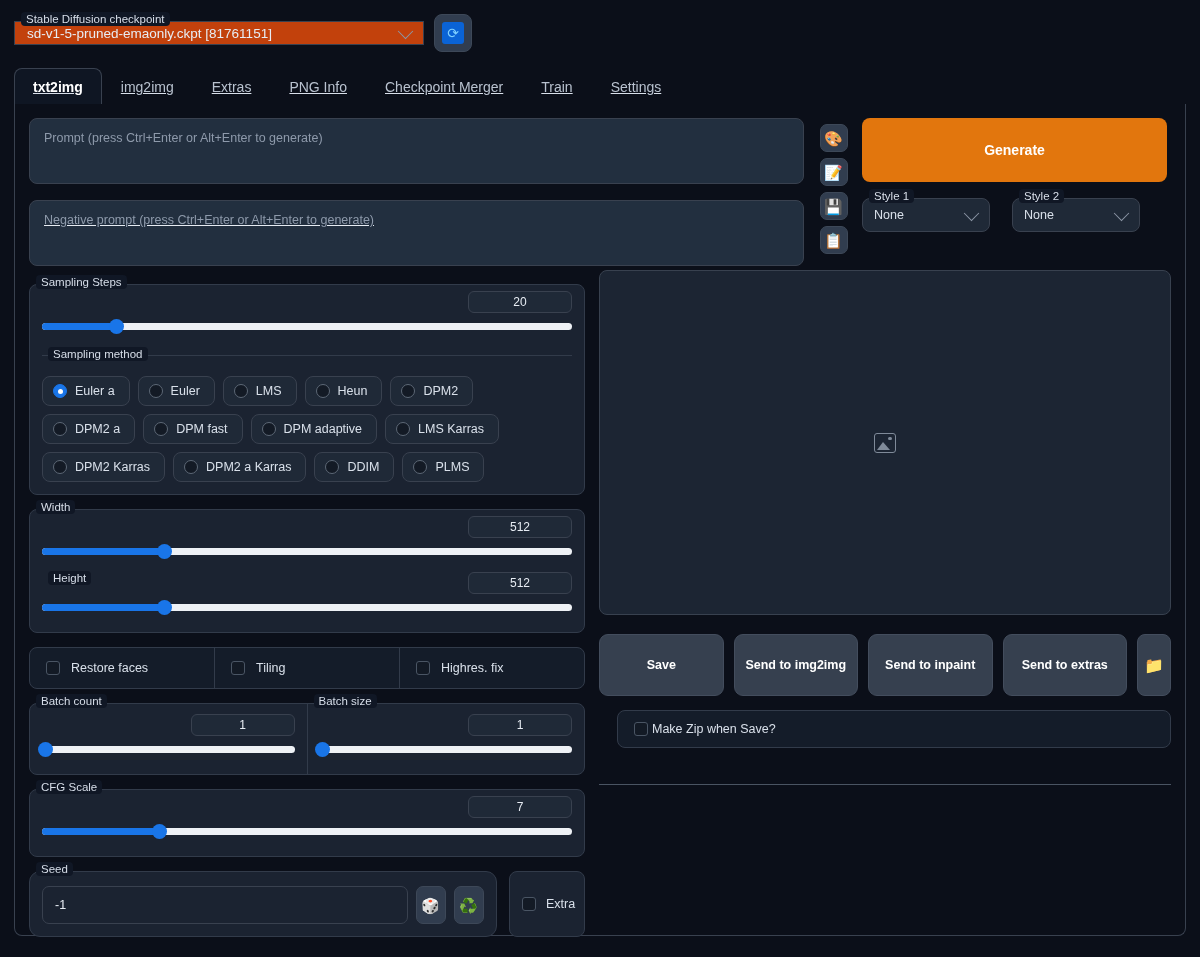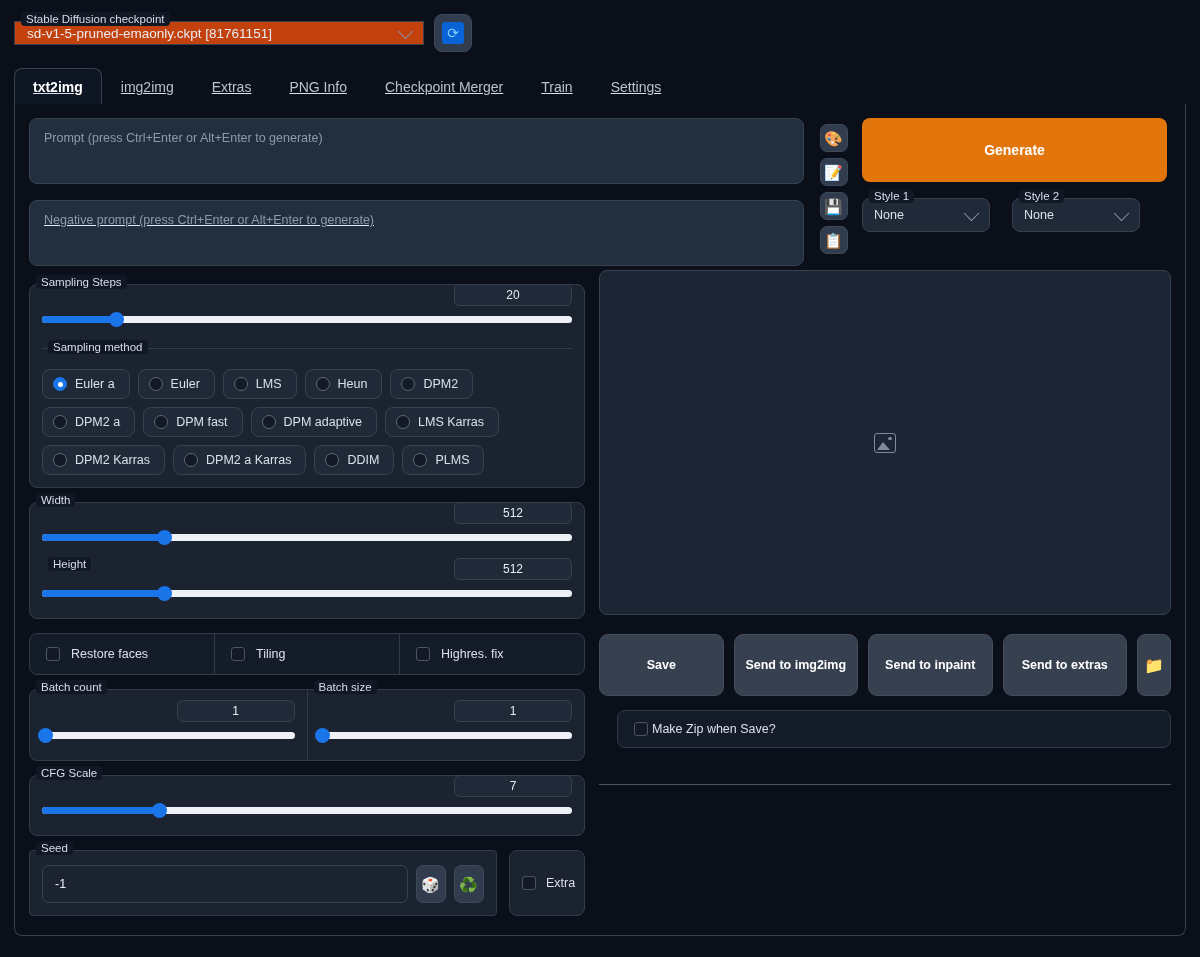--- a/index.html
+++ b/index.html
@@ -88,26 +88,26 @@
   .styles { display: flex; gap: 22px; margin-top: 16px; text-align: right; }
   .style-box {
     position: relative; width: 128px; height: 34px;
     background: #1f2937; border: 1px solid #39414f; border-radius: 8px; cursor: pointer;
   }
   .style-val { position: absolute; left: 11px; top: 50%; transform: translateY(-50%); font-size: 12.5px; }
 
   
   .panel {
     position: relative; background: #1b2331; border: 1px solid #323b4a;
-    border-radius: 8px; margin-top: 14px; padding: 5px 12px 12px;
+    border-radius: 8px; margin-top: 14px; padding: 12px 12px 12px;
   }
 
   .sl-row { position: relative; height: 42px; }
   .sl-box {
-    position: absolute; right: 0; top: -6px; width: 118px; height: 22px;
+    position: absolute; right: 0; top: -6px; width: 104px; height: 22px;
     background: #1f2937; border: 1px solid #39414f; border-radius: 6px;
     font-size: 12px; color: #e7ecf3; display: flex; align-items: center; justify-content: center;
   }
   .track {
     position: absolute; left: 0; right: 0; top: 26px; height: 7px;
     background: #eef1f5; border-radius: 5px;
   }
   .fill { position: absolute; left: 0; top: 0; height: 7px; background: #1975e8; border-radius: 5px; }
   .thumb {
     position: absolute; top: -4px; width: 15px; height: 15px; background: #1975e8;
@@ -142,21 +142,21 @@
   }
 
   .two-col { display: flex; margin-top: 14px; background: #1b2331; border: 1px solid #323b4a; border-radius: 8px; }
   .half { flex: 1; position: relative; padding: 16px 12px 12px; }
   .half + .half { border-left: 1px solid #323b4a; }
 
   
   .seed-wrap { display: flex; gap: 12px; margin-top: 14px; }
   .seed-panel {
     position: relative; flex: 1; background: #1b2331; border: 1px solid #323b4a;
-    border-radius: 4px; padding: 14px 12px 12px; display: flex; gap: 8px; align-items: center;
+    border-radius: 11px; padding: 14px 12px 12px; display: flex; gap: 8px; align-items: center;
   }
   .seed-input {
     flex: 1; height: 38px; background: transparent; border: 1px solid #39414f;
     border-radius: 7px; color: #e7ecf3; font-size: 12.5px; padding: 0 12px;
     outline: none; font-family: "Liberation Sans", sans-serif;
   }
   .icon-btn {
     width: 30px; height: 38px; background: #313d4f; border: 1px solid #3d4858;
     border-radius: 7px; display: flex; align-items: center; justify-content: center;
     font-size: 15px; cursor: pointer; line-height: 1;

